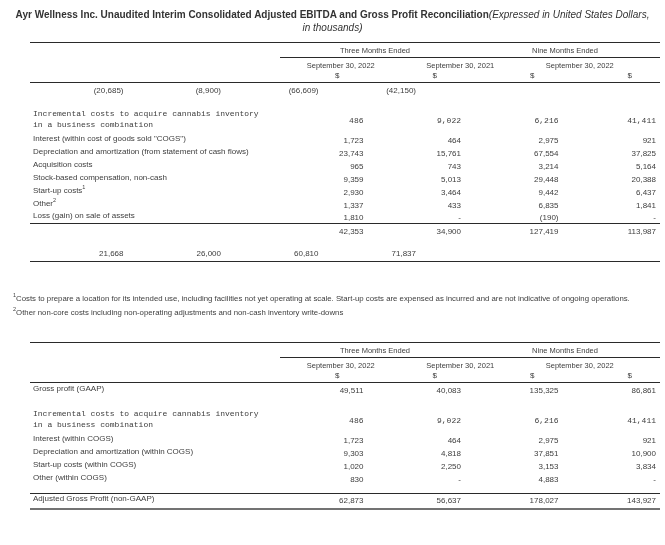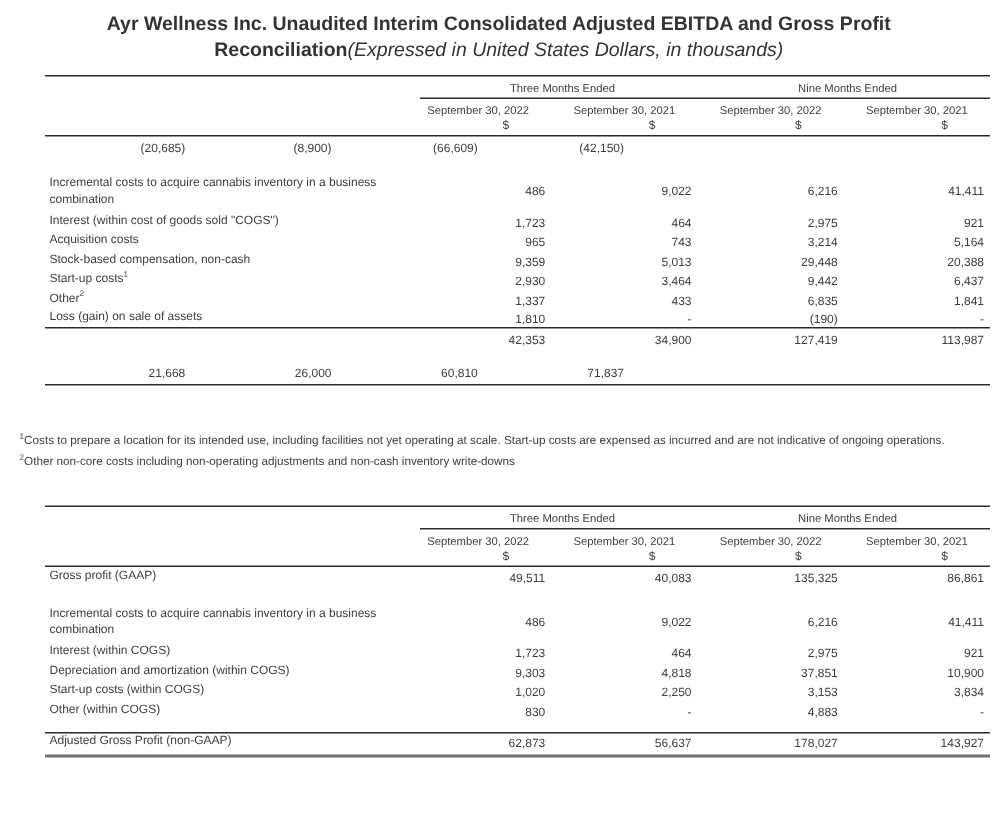--- a/index.html
+++ b/index.html
@@ -2,57 +2,57 @@
 <html><head>
 <meta charset="utf-8">
 <style>
   html,body{margin:0;padding:0;}
   body{
     width:665px;height:545px;background:#ffffff;overflow:hidden;
     font-family:"Liberation Sans","DejaVu Sans",sans-serif;
     color:#3d3d3d;font-size:8px;
   }
   .doc-title{
-    text-align:center;padding:8px 12px 0 12px;font-size:13px;color:#333;
+    text-align:center;padding:8px 12px 0 12px;font-size:10px;color:#333;
     line-height:1.3;
   }
   .t-main{font-weight:bold;}
   .t-note{font-style:italic;}
   .fin-table{
     margin:8px 5px 0 30px;width:630px;
     border-top:1px solid #2a2a2a;
     font-size:8px;
   }
   .fin-table.second{margin-top:22px;}
   .lbl-spacer{width:240px;flex:none;}
   .hdr-groups{display:flex;gap:10px;}
   .groups-wrap{flex:1;display:flex;border-bottom:1px solid #2a2a2a;}
   .group-cell{
     width:50%;box-sizing:border-box;text-align:center;
     font-size:7.5px;padding:3px 0 2px 0;color:#3d3d3d;
   }
-  .hdr-dates{display:flex;padding-top:2px;}
+  .hdr-dates{display:flex;padding-top:2px;gap:22px;}
   .date-cell{
     width:97.5px;flex:none;box-sizing:border-box;text-align:center;
     font-size:7.5px;padding:1px 0;
   }
   .hdr-currency{display:flex;border-bottom:1px solid #2a2a2a;}
   .cur-cell{
     width:97.5px;flex:none;box-sizing:border-box;text-align:right;
     padding:0 28px 2px 0;font-size:8px;
   }
   .tbody{width:630px;}
   .trow{display:flex;align-items:flex-end;min-height:13px;padding-bottom:1px;box-sizing:border-box;}
   .trow .rlabel{
     width:240px;flex:none;box-sizing:border-box;padding-left:3px;line-height:1.35;
   }
   .trow .val{
     width:97.5px;flex:none;box-sizing:border-box;text-align:right;padding-right:4px;
   }
-  .trow.wrap2{min-height:25px;align-items:center;}
+  .trow.wrap2{min-height:25px;align-items:center;font-family:Liberation Mono, monospace;}
   .trow.spacer{min-height:12px;}
   .trow.spacer.small{min-height:9px;}
   .trow.rule-below{border-bottom:1px solid #2a2a2a;}
   .trow.thick{border-bottom:2px solid #737373;}
   .trow.total{min-height:16px;padding-bottom:3px;}
   sup{font-size:5.5px;vertical-align:super;line-height:0;}
   .footnotes{margin:30px 10px 0 13px;font-size:7.8px;line-height:14px;color:#3d3d3d;}
   .fn{margin:0;}
 </style>
 </head>
@@ -100,20 +100,27 @@
         <div class="val">41,411</div>
       </div>
       <div class="trow">
         <div class="rlabel"><span>Interest (within cost of goods sold "COGS")</span></div>
         <div class="val">1,723</div>
         <div class="val">464</div>
         <div class="val">2,975</div>
         <div class="val">921</div>
       </div>
       <div class="trow">
+        <div class="rlabel"><span>Depreciation and amortization (from statement of cash flows)</span></div>
+        <div class="val">23,743</div>
+        <div class="val">15,761</div>
+        <div class="val">67,554</div>
+        <div class="val">37,825</div>
+      </div>
+      <div class="trow">
         <div class="rlabel"><span>Acquisition costs</span></div>
         <div class="val">965</div>
         <div class="val">743</div>
         <div class="val">3,214</div>
         <div class="val">5,164</div>
       </div>
       <div class="trow">
         <div class="rlabel"><span>Stock-based compensation, non-cash</span></div>
         <div class="val">9,359</div>
         <div class="val">5,013</div>

